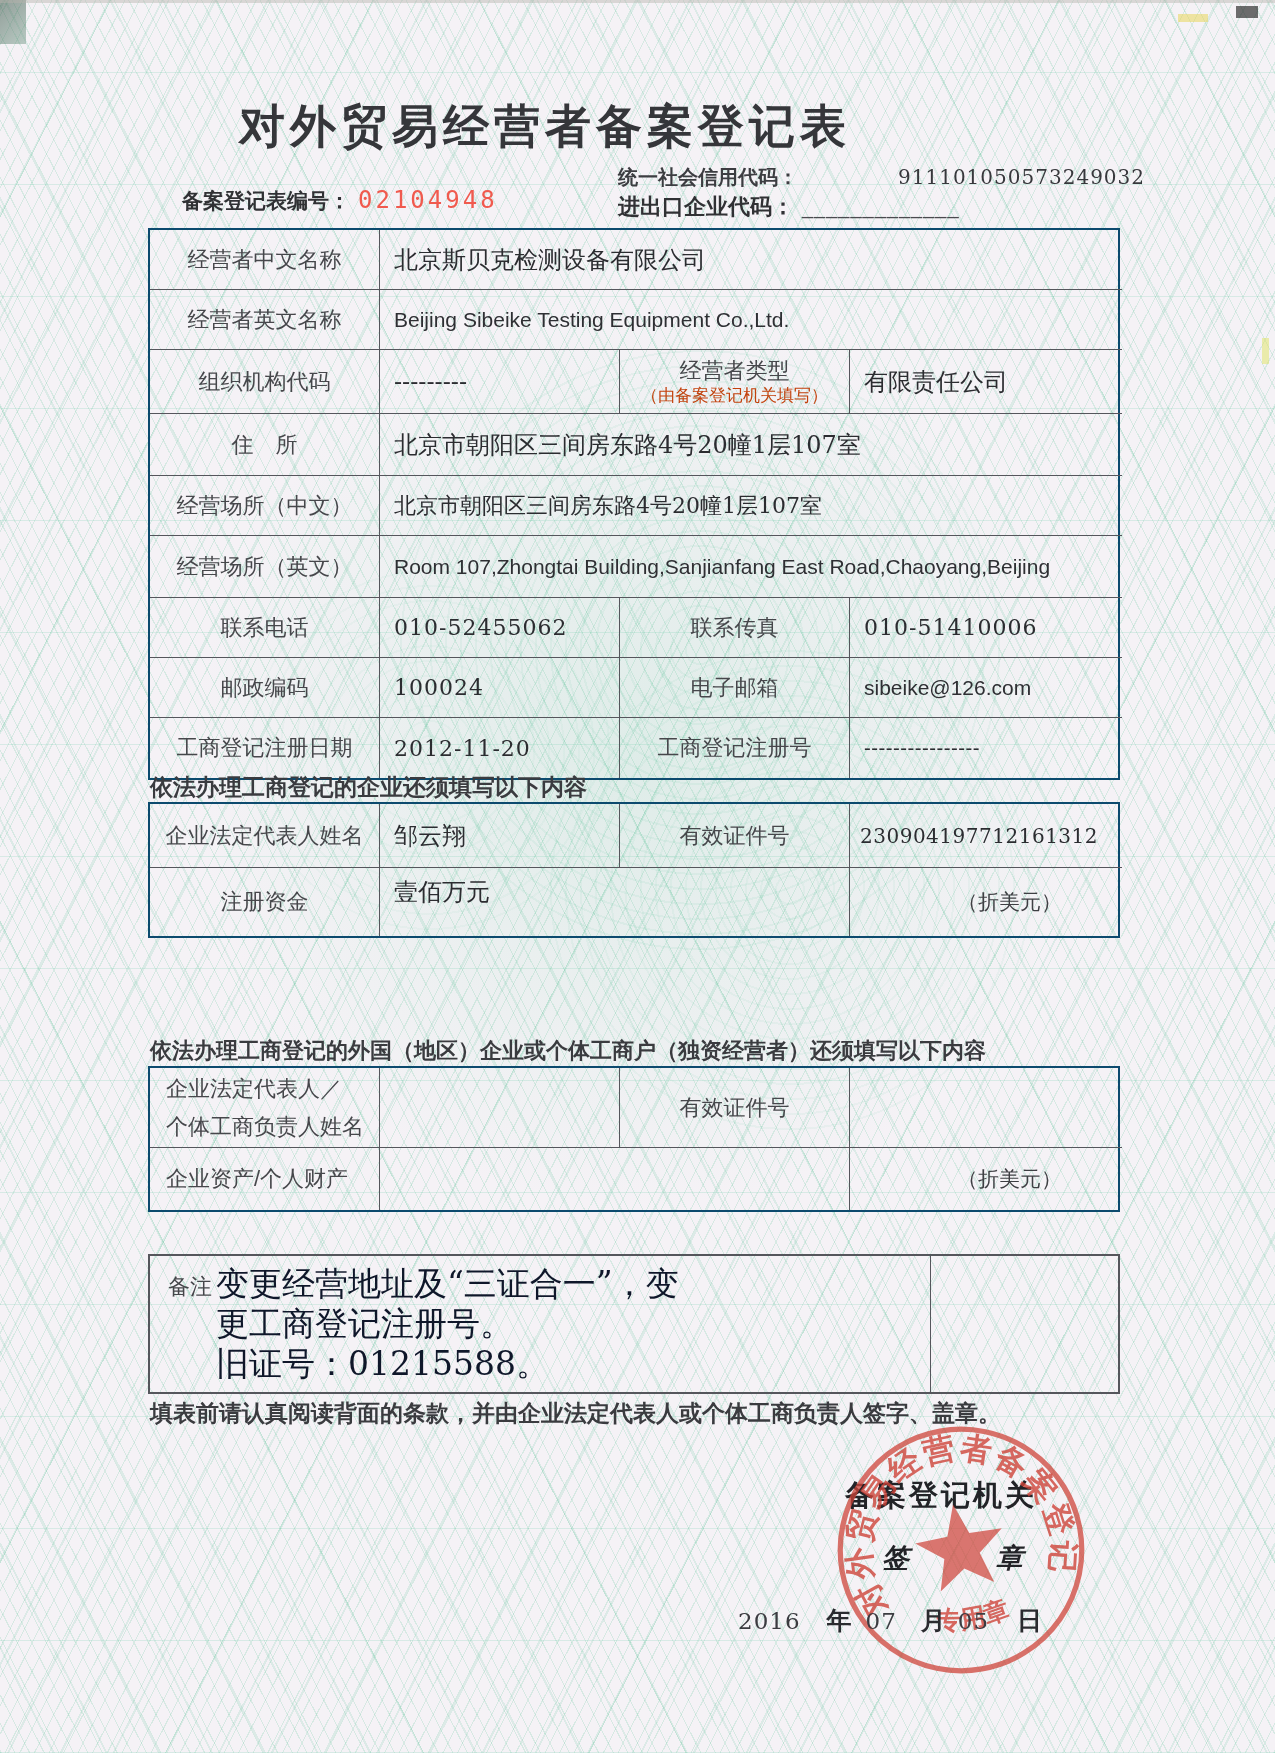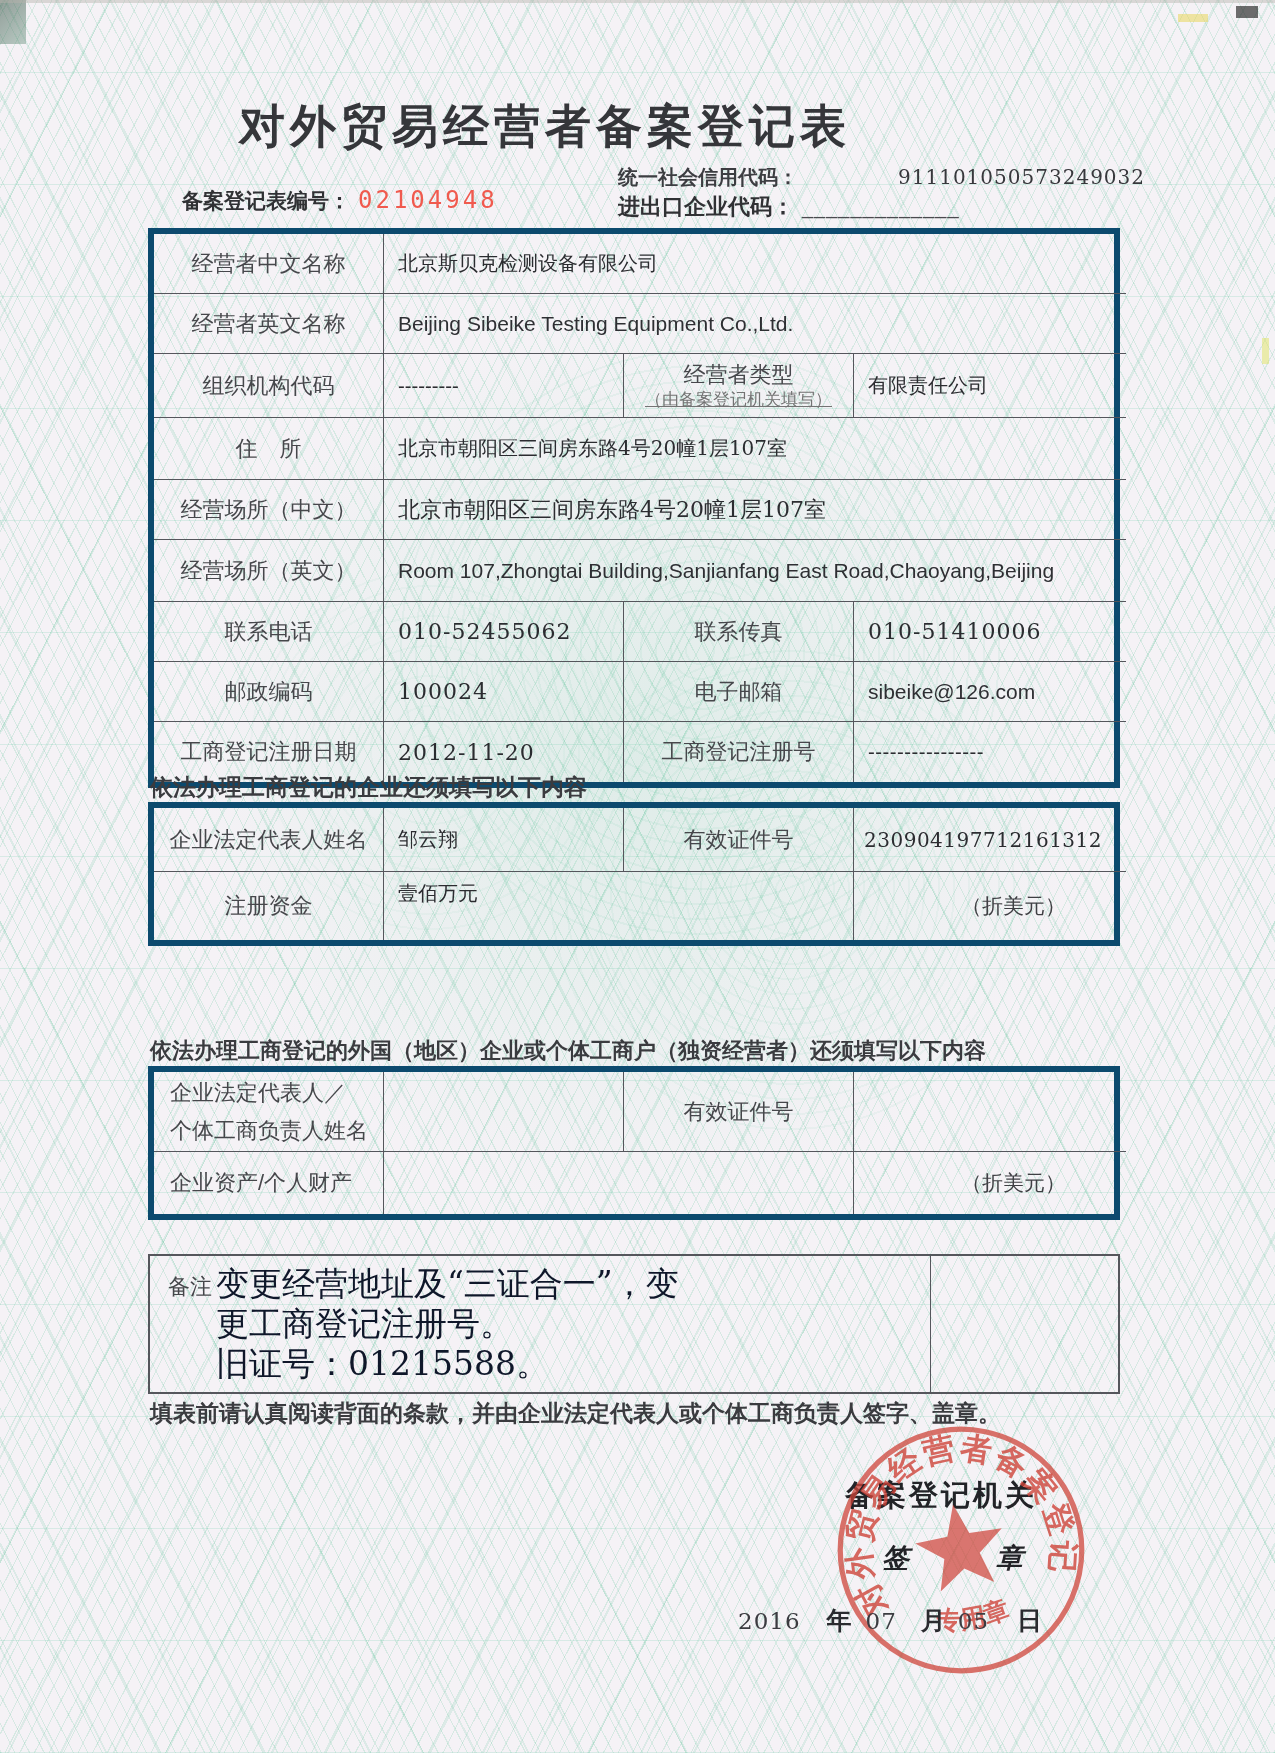--- a/index.html
+++ b/index.html
@@ -31,31 +31,31 @@
   .hdr-line{white-space:nowrap;color:#3c3d41;}
   .credit-label{font-size:20px;font-weight:600;}
   .credit-value{font-size:20px;letter-spacing:1px;margin-left:100px;color:#37383c;}
   .formno-label{font-size:21px;font-weight:bold;color:#303134;margin-left:32px;}
   .formno-value{font-size:24px;letter-spacing:3px;color:#f05a4e;margin-left:8px;}
   .ie-label{font-size:22px;font-weight:bold;color:#303134;}
   .ie-value{font-size:20px;letter-spacing:1px;color:#4a4a4e;margin-left:8px;text-align:center;}
 
   .tbl{position:absolute;left:148px;width:972px;display:grid;
     grid-template-columns:230px 240px 230px 272px;
-    border:6px solid #0c4a6e;box-sizing:border-box;}
+    border:2px solid #0c4a6e;box-sizing:border-box;}
   .c{border-right:1.5px solid #55565c;border-bottom:1.5px solid #55565c;
     display:flex;align-items:center;box-sizing:border-box;min-height:60px;}
   .c.lastc{border-right:none;}
   .c.lastr{border-bottom:none;}
   .s2{grid-column:span 2;}
   .s3{grid-column:span 3;}
   .lab{justify-content:center;text-align:center;font-size:22px;color:#46474b;font-weight:500;flex-direction:column;line-height:1.25;}
   .lab.left{justify-content:center;align-items:flex-start;text-align:left;padding-left:16px;gap:11px;}
-  .lab .sub{font-size:17px;color:#737373;text-decoration:underline;}
-  .val{padding-left:14px;font-size:20px;color:#2b2c30;font-family:"DejaVu Serif","Liberation Serif",serif;}
+  .lab .sub{font-size:17px;color:#c2410c;}
+  .val{padding-left:14px;font-size:24px;color:#2b2c30;font-family:"DejaVu Serif","Liberation Serif",serif;}
   .val.en{font-family:"Liberation Sans",sans-serif;font-size:21px;color:#2e2f33;}
   .val.num{font-size:22px;letter-spacing:1px;}
   .val.small{font-size:20px;letter-spacing:0.5px;}
   .val.right{justify-content:flex-end;padding-right:60px;font-size:21px;color:#3e3f43;}
   .r64{min-height:64px;} .r68{min-height:68px;} .r80{min-height:80px;} .r62{min-height:62px;}
 
   .section-title{font-size:23px;font-weight:bold;color:#3a3b3f;white-space:nowrap;}
   .section-title.long{font-size:22px;}
 
   .remark-box{position:absolute;left:148px;top:1254px;width:972px;height:140px;

